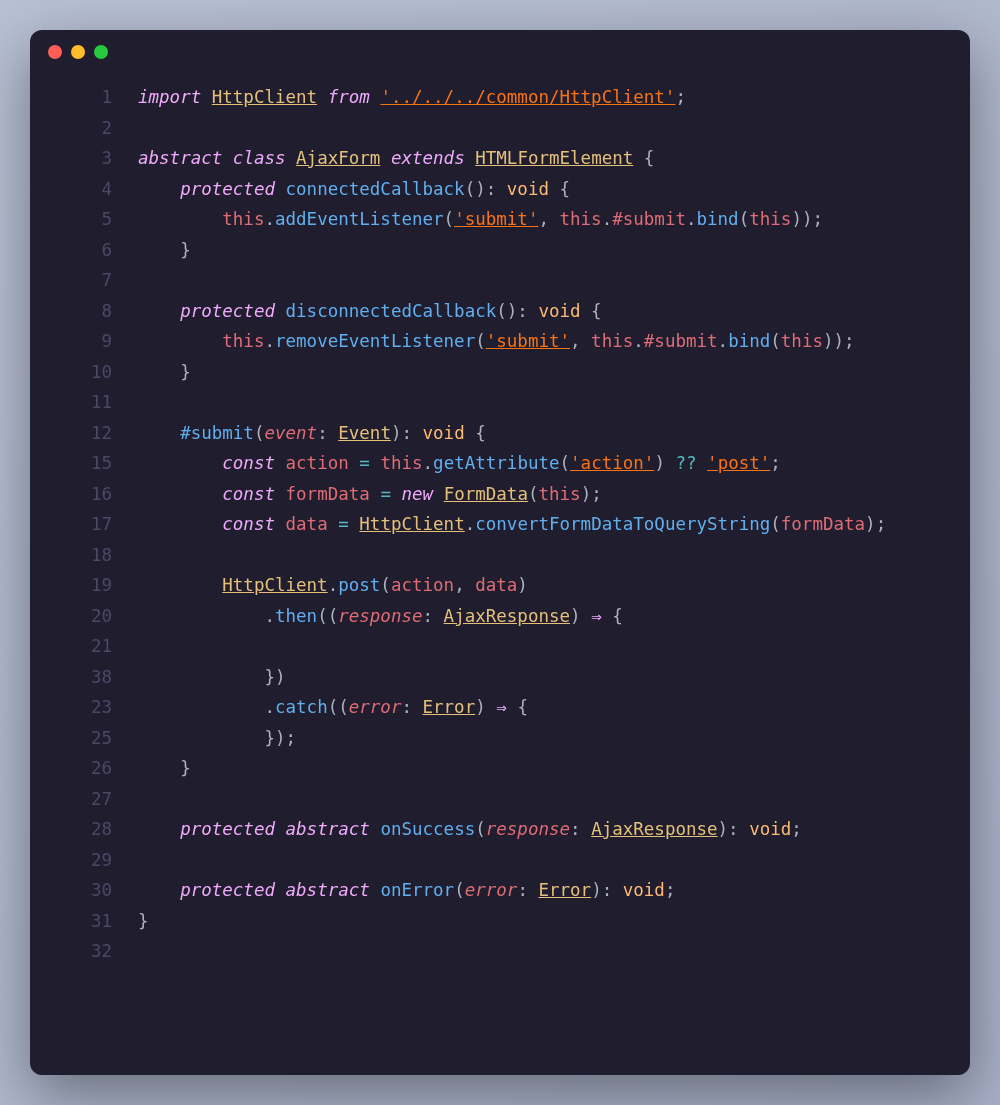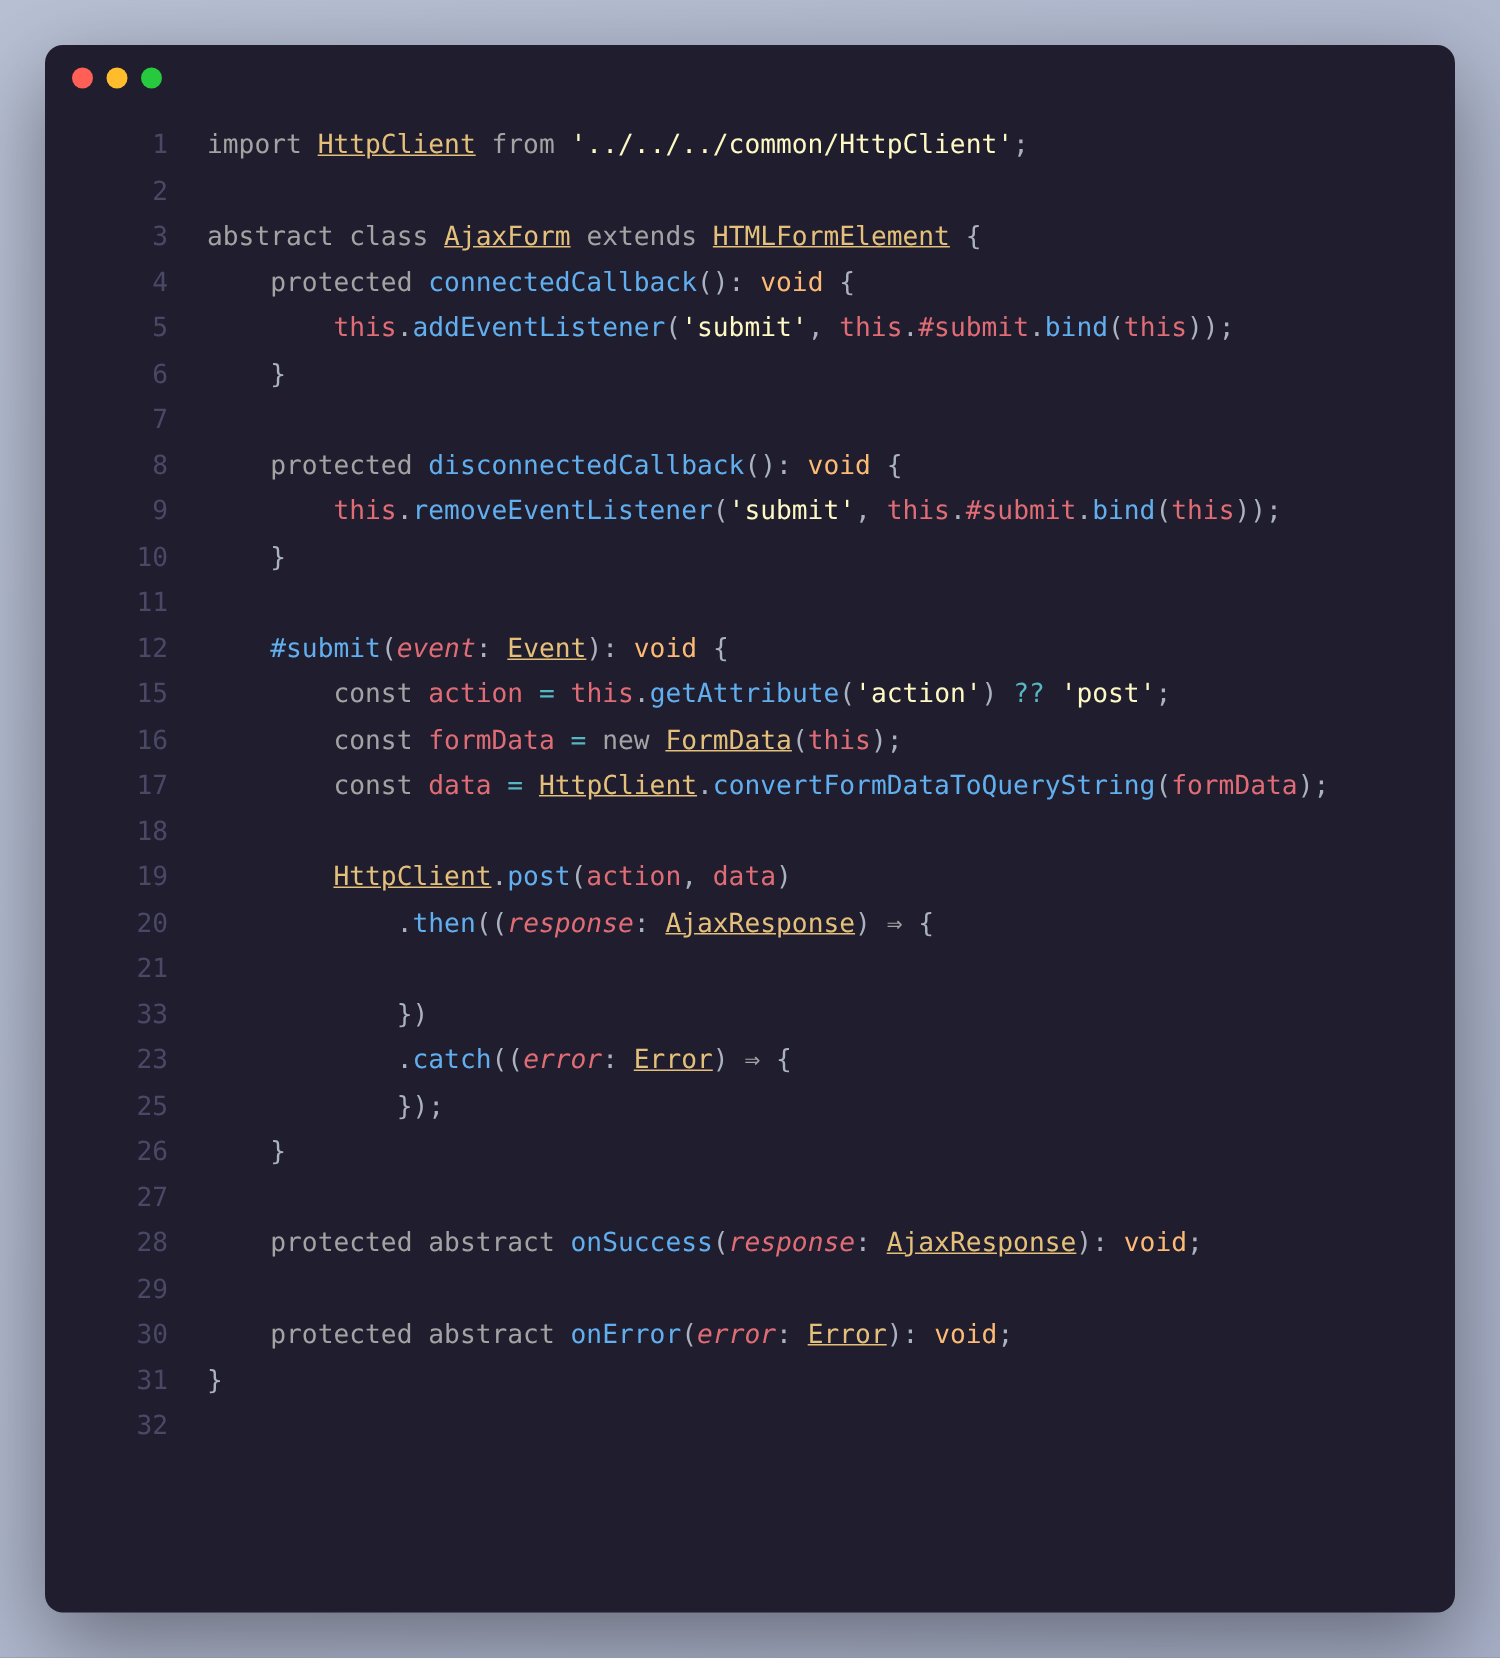--- a/index.html
+++ b/index.html
@@ -54,24 +54,24 @@
     padding-right: 26px;
     color: #4b4866;
     user-select: none;
     flex-shrink: 0;
   }
   .code {
     color: #e0def4;
     flex: 1;
   }
   
-  .kw   { color: #a3a3a3; }   
+  .kw   { color: #f0abfc; font-style: italic; }   
   .cls  { color: #e5c07b; text-decoration: underline; }   
   .fn   { color: #61afef; }   
-  .str  { color: #fef9c3; }   
+  .str  { color: #f97316; text-decoration: underline; }   
   .var  { color: #e06c75; text-align: right; }   
   .param{ color: #e06c75; font-style: italic; } 
   .type { color: #fdba74; }   
   .pun  { color: #abb2bf; }   
   .op   { color: #56b6c2; }   
   .txt  { color: #e0def4; }
 </style>
 </head>
 <body>
 
@@ -94,21 +94,21 @@
       <div class="line"><span class="gutter">10</span><span class="code"><span class="txt">    </span><span class="pun">}</span></span></div>
       <div class="line"><span class="gutter">11</span><span class="code"></span></div>
       <div class="line"><span class="gutter">12</span><span class="code"><span class="txt">    </span><span class="fn">#submit</span><span class="pun">(</span><span class="param">event</span><span class="pun">: </span><span class="cls">Event</span><span class="pun">):</span><span class="txt"> </span><span class="type">void</span><span class="txt"> </span><span class="pun">{</span></span></div>
       <div class="line"><span class="gutter">15</span><span class="code"><span class="txt">        </span><span class="kw">const</span><span class="txt"> </span><span class="var">action</span><span class="txt"> </span><span class="op">=</span><span class="txt"> </span><span class="var">this</span><span class="pun">.</span><span class="fn">getAttribute</span><span class="pun">(</span><span class="str">'action'</span><span class="pun">)</span><span class="txt"> </span><span class="op">??</span><span class="txt"> </span><span class="str">'post'</span><span class="pun">;</span></span></div>
       <div class="line"><span class="gutter">16</span><span class="code"><span class="txt">        </span><span class="kw">const</span><span class="txt"> </span><span class="var">formData</span><span class="txt"> </span><span class="op">=</span><span class="txt"> </span><span class="kw">new</span><span class="txt"> </span><span class="cls">FormData</span><span class="pun">(</span><span class="var">this</span><span class="pun">);</span></span></div>
       <div class="line"><span class="gutter">17</span><span class="code"><span class="txt">        </span><span class="kw">const</span><span class="txt"> </span><span class="var">data</span><span class="txt"> </span><span class="op">=</span><span class="txt"> </span><span class="cls">HttpClient</span><span class="pun">.</span><span class="fn">convertFormDataToQueryString</span><span class="pun">(</span><span class="var">formData</span><span class="pun">);</span></span></div>
       <div class="line"><span class="gutter">18</span><span class="code"></span></div>
       <div class="line"><span class="gutter">19</span><span class="code"><span class="txt">        </span><span class="cls">HttpClient</span><span class="pun">.</span><span class="fn">post</span><span class="pun">(</span><span class="var">action</span><span class="pun">, </span><span class="var">data</span><span class="pun">)</span></span></div>
       <div class="line"><span class="gutter">20</span><span class="code"><span class="txt">            </span><span class="pun">.</span><span class="fn">then</span><span class="pun">((</span><span class="param">response</span><span class="pun">: </span><span class="cls">AjaxResponse</span><span class="pun">)</span><span class="txt"> </span><span class="kw">⇒</span><span class="txt"> </span><span class="pun">{</span></span></div>
       <div class="line"><span class="gutter">21</span></div>
-      <div class="line"><span class="gutter">33</span><span class="code"><span class="txt">            </span><span class="pun">})</span></span></div>
+      <div class="line"><span class="gutter">38</span><span class="code"><span class="txt">            </span><span class="pun">})</span></span></div>
       <div class="line"><span class="gutter">23</span><span class="code"><span class="txt">            </span><span class="pun">.</span><span class="fn">catch</span><span class="pun">((</span><span class="param">error</span><span class="pun">: </span><span class="cls">Error</span><span class="pun">)</span><span class="txt"> </span><span class="kw">⇒</span><span class="txt"> </span><span class="pun">{</span></span></div>
       <div class="line"><span class="gutter">25</span><span class="code"><span class="txt">            </span><span class="pun">});</span></span></div>
       <div class="line"><span class="gutter">26</span><span class="code"><span class="txt">    </span><span class="pun">}</span></span></div>
       <div class="line"><span class="gutter">27</span><span class="code"></span></div>
       <div class="line"><span class="gutter">28</span><span class="code"><span class="txt">    </span><span class="kw">protected</span><span class="txt"> </span><span class="kw">abstract</span><span class="txt"> </span><span class="fn">onSuccess</span><span class="pun">(</span><span class="param">response</span><span class="pun">: </span><span class="cls">AjaxResponse</span><span class="pun">):</span><span class="txt"> </span><span class="type">void</span><span class="pun">;</span></span></div>
       <div class="line"><span class="gutter">29</span><span class="code"></span></div>
       <div class="line"><span class="gutter">30</span><span class="code"><span class="txt">    </span><span class="kw">protected</span><span class="txt"> </span><span class="kw">abstract</span><span class="txt"> </span><span class="fn">onError</span><span class="pun">(</span><span class="param">error</span><span class="pun">: </span><span class="cls">Error</span><span class="pun">):</span><span class="txt"> </span><span class="type">void</span><span class="pun">;</span></span></div>
       <div class="line"><span class="gutter">31</span><span class="code"><span class="pun">}</span></span></div>
       <div class="line"><span class="gutter">32</span><span class="code"></span></div>
     </div>

